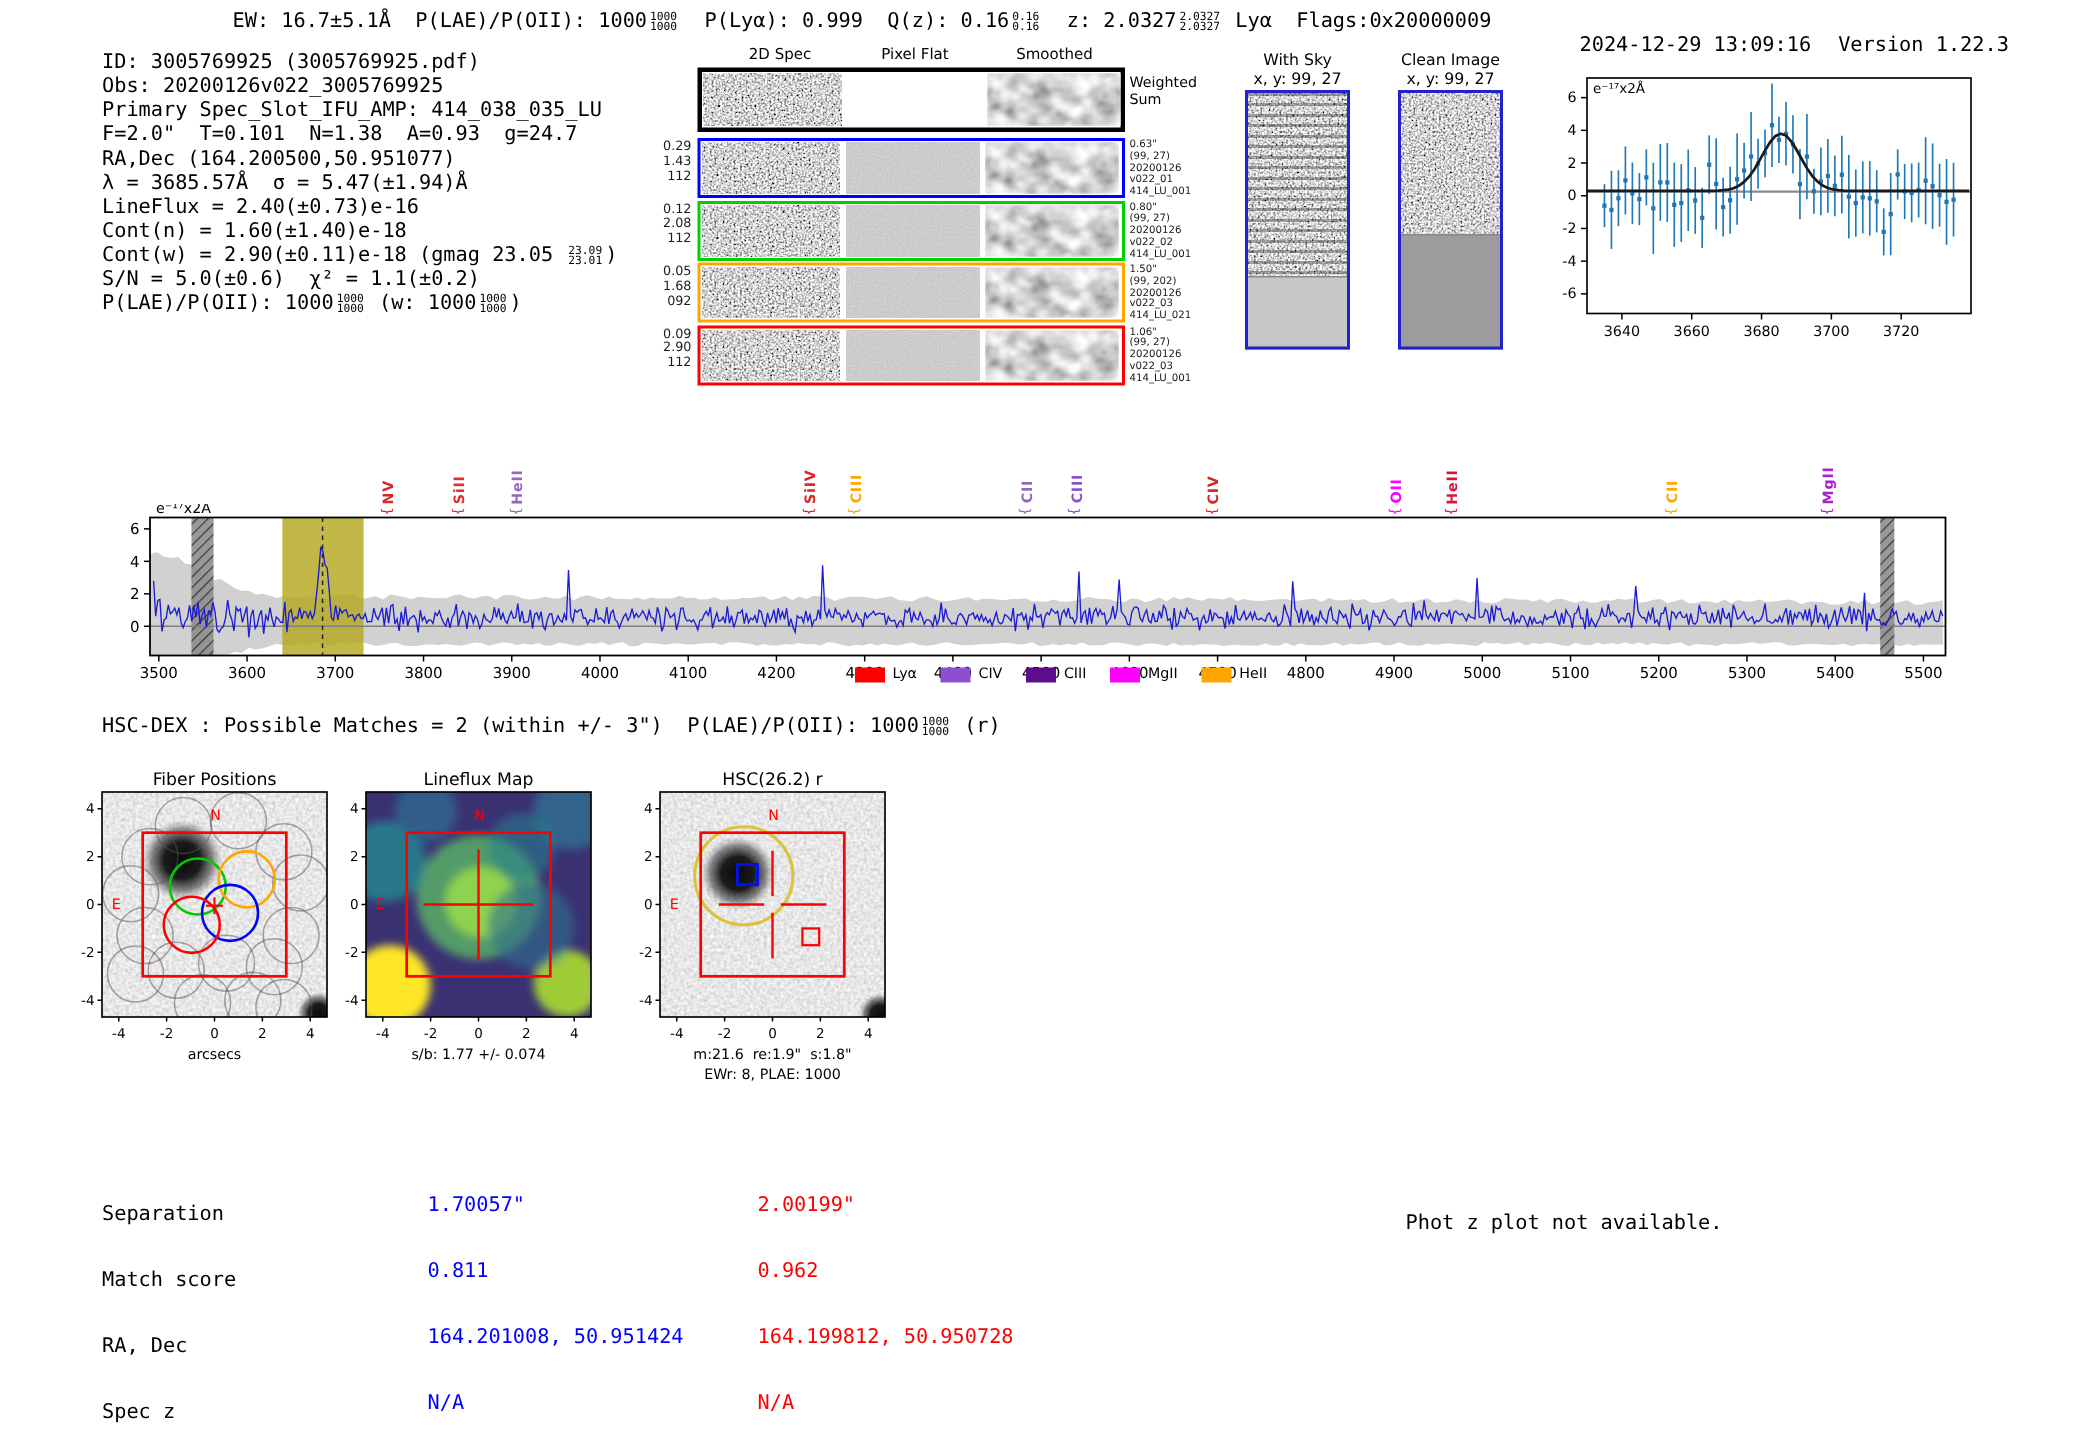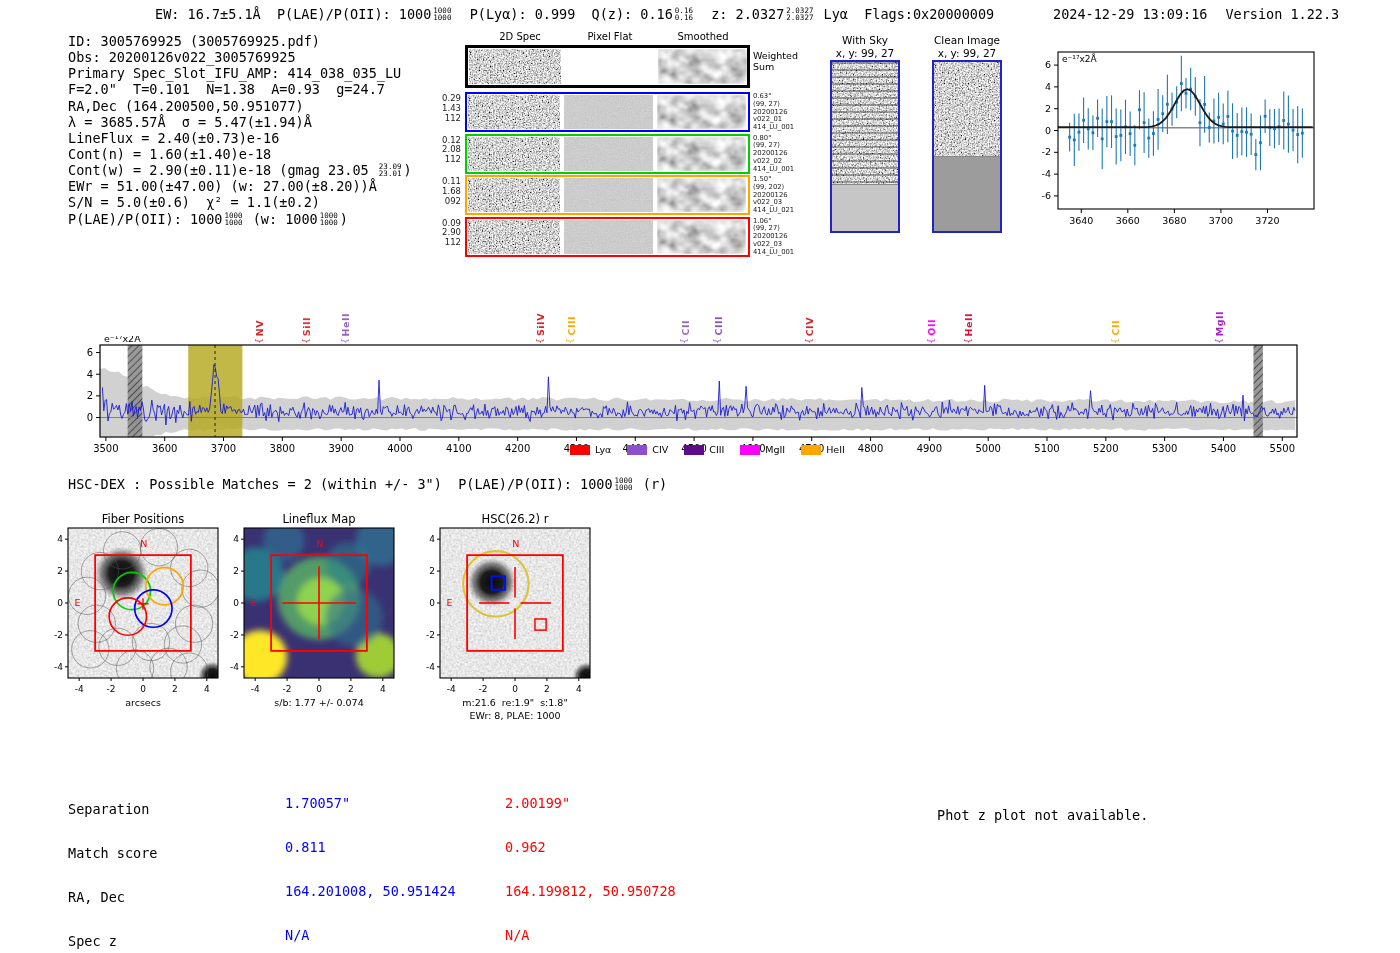--- a/index.html
+++ b/index.html
@@ -100,40 +100,39 @@
 
   <div class="abs mono hdr" style="left:155px;top:6px;">
     <span>EW: 16.7±5.1Å  P(LAE)/P(OII): 1000</span>
     <span class="frac"><span>1000</span><span>1000</span></span>
     <span>  P(Lyα): 0.999  Q(z): 0.16</span>
     <span class="frac"><span>0.16</span><span>0.16</span></span>
     <span>  z: 2.0327</span>
     <span class="frac"><span>2.0327</span><span>2.0327</span></span>
     <span> Lyα  Flags:0x20000009</span>
   </div>
-  <div class="abs mono hdr" style="left:1053px;top:6px;justify-content:space-between;">
+  <div class="abs mono hdr" style="left:1053px;top:22px;justify-content:space-between;">
     <span>2024-12-29 13:09:16</span>
     <span style="margin-left:18px">Version 1.22.3</span>
   </div>
 
   <div class="abs" style="left:68px;top:33px;">
     <div class="mono info-line">ID: 3005769925 (3005769925.pdf)</div>
     <div class="mono info-line">Obs: 20200126v022_3005769925</div>
     <div class="mono info-line">Primary Spec_Slot_IFU_AMP: 414_038_035_LU</div>
     <div class="mono info-line">F=2.0"  T=0.101  N=1.38  A=0.93  g=24.7</div>
     <div class="mono info-line">RA,Dec (164.200500,50.951077)</div>
     <div class="mono info-line">λ = 3685.57Å  σ = 5.47(±1.94)Å</div>
     <div class="mono info-line">LineFlux = 2.40(±0.73)e-16</div>
     <div class="mono info-line">Cont(n) = 1.60(±1.40)e-18</div>
     <div class="mono info-line">
       <span>Cont(w) = 2.90(±0.11)e-18 (gmag 23.05 </span>
       <span class="frac"><span>23.09</span><span>23.01</span></span>
       <span>)</span>
     </div>
-    <div class="mono info-line">EWr = 51.00(±47.00) (w: 27.00(±8.20))Å</div>
     <div class="mono info-line">S/N = 5.0(±0.6)  χ² = 1.1(±0.2)</div>
     <div class="mono info-line">
       <span>P(LAE)/P(OII): 1000</span>
       <span class="frac"><span>1000</span><span>1000</span></span>
       <span> (w: 1000</span>
       <span class="frac"><span>1000</span><span>1000</span></span>
       <span>)</span>
     </div>
   </div>
 
@@ -173,21 +172,21 @@
         <div>0.29</div>
         <div>1.43</div>
         <div>112</div>
       </div>
       <div class="abs leftlab" style="left: 437px; top: 135.5px;">
         <div>0.12</div>
         <div>2.08</div>
         <div>112</div>
       </div>
       <div class="abs leftlab" style="left: 437px; top: 177px;">
-        <div>0.11</div>
+        <div>0.05</div>
         <div>1.68</div>
         <div>092</div>
       </div>
       <div class="abs leftlab" style="left: 437px; top: 218.5px;">
         <div>0.09</div>
         <div>2.90</div>
         <div>112</div>
       </div>
     </div>
   <div class="abs" id="spec2d-right">

